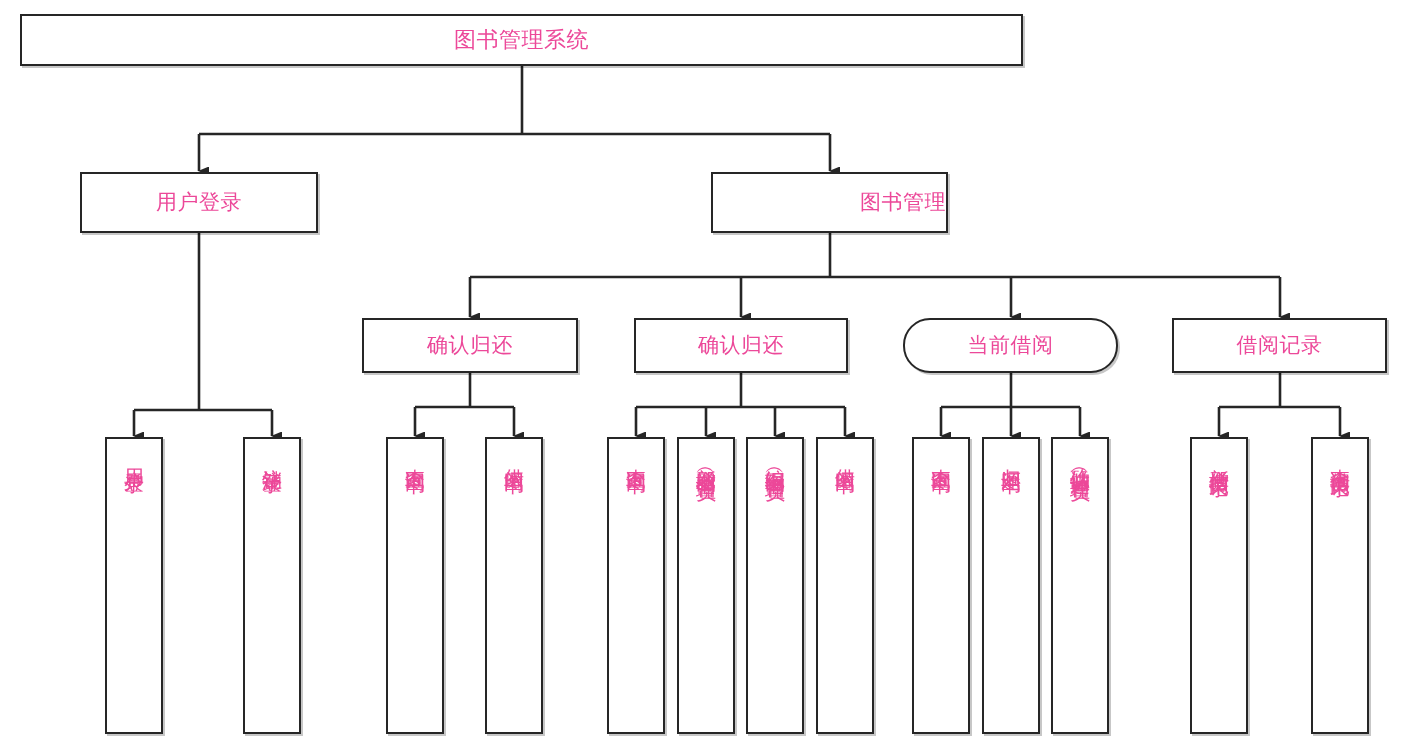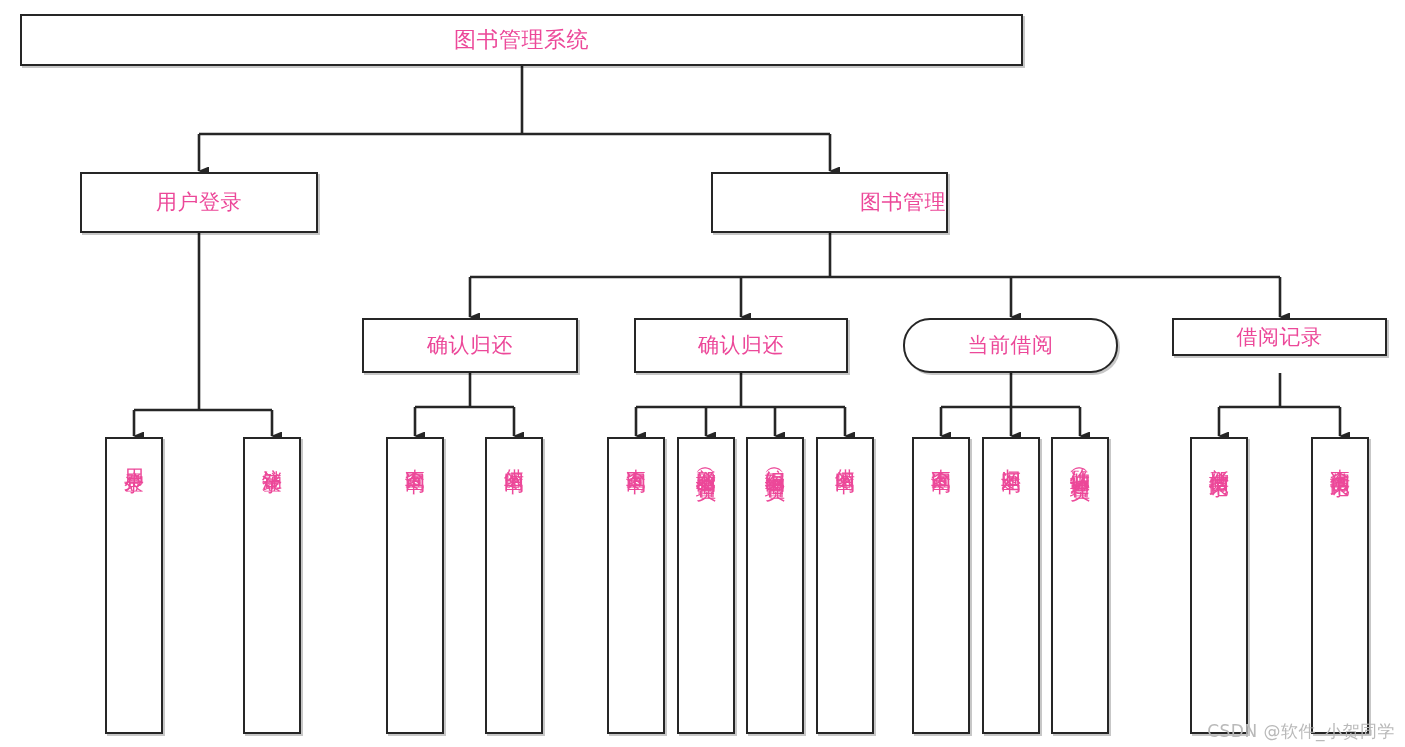--- a/index.html
+++ b/index.html
@@ -136,21 +136,21 @@
       </div>
       <div class="node h" style="left: 362px; top: 318px; width: 216px; height: 55px;">
         <span class="label">确认归还</span>
       </div>
       <div class="node h" style="left: 634px; top: 318px; width: 214px; height: 55px;">
         <span class="label">确认归还</span>
       </div>
       <div class="node h" style="left: 903px; top: 318px; width: 215px; height: 55px; border-radius: 27px;">
         <span class="label">当前借阅</span>
       </div>
-      <div class="node h" style="left: 1172px; top: 318px; width: 215px; height: 38px;">
+      <div class="node h" style="left: 1172px; top: 318px; width: 215px; height: 55px;">
         <span class="label">借阅记录</span>
       </div>
       <div class="node v" style="left: 105px; top: 437px; width: 58px; height: 297px;">
         <span class="label">用户登录</span>
       </div>
       <div class="node v" style="left: 243px; top: 437px; width: 58px; height: 297px;">
         <span class="label">注销登录</span>
       </div>
       <div class="node v" style="left: 386px; top: 437px; width: 58px; height: 297px;">
         <span class="label">查询图书</span>
@@ -180,14 +180,13 @@
         <span class="label">确认归还（管理员）</span>
       </div>
       <div class="node v" style="left: 1190px; top: 437px; width: 58px; height: 297px;">
         <span class="label">新增借阅记录</span>
       </div>
       <div class="node v" style="left: 1311px; top: 437px; width: 58px; height: 297px;">
         <span class="label">查询借阅记录</span>
       </div>
     </div>
 
-  <div id="watermark">CSDN @软件_小贺同学</div>
 </div>
 
 </body></html>

